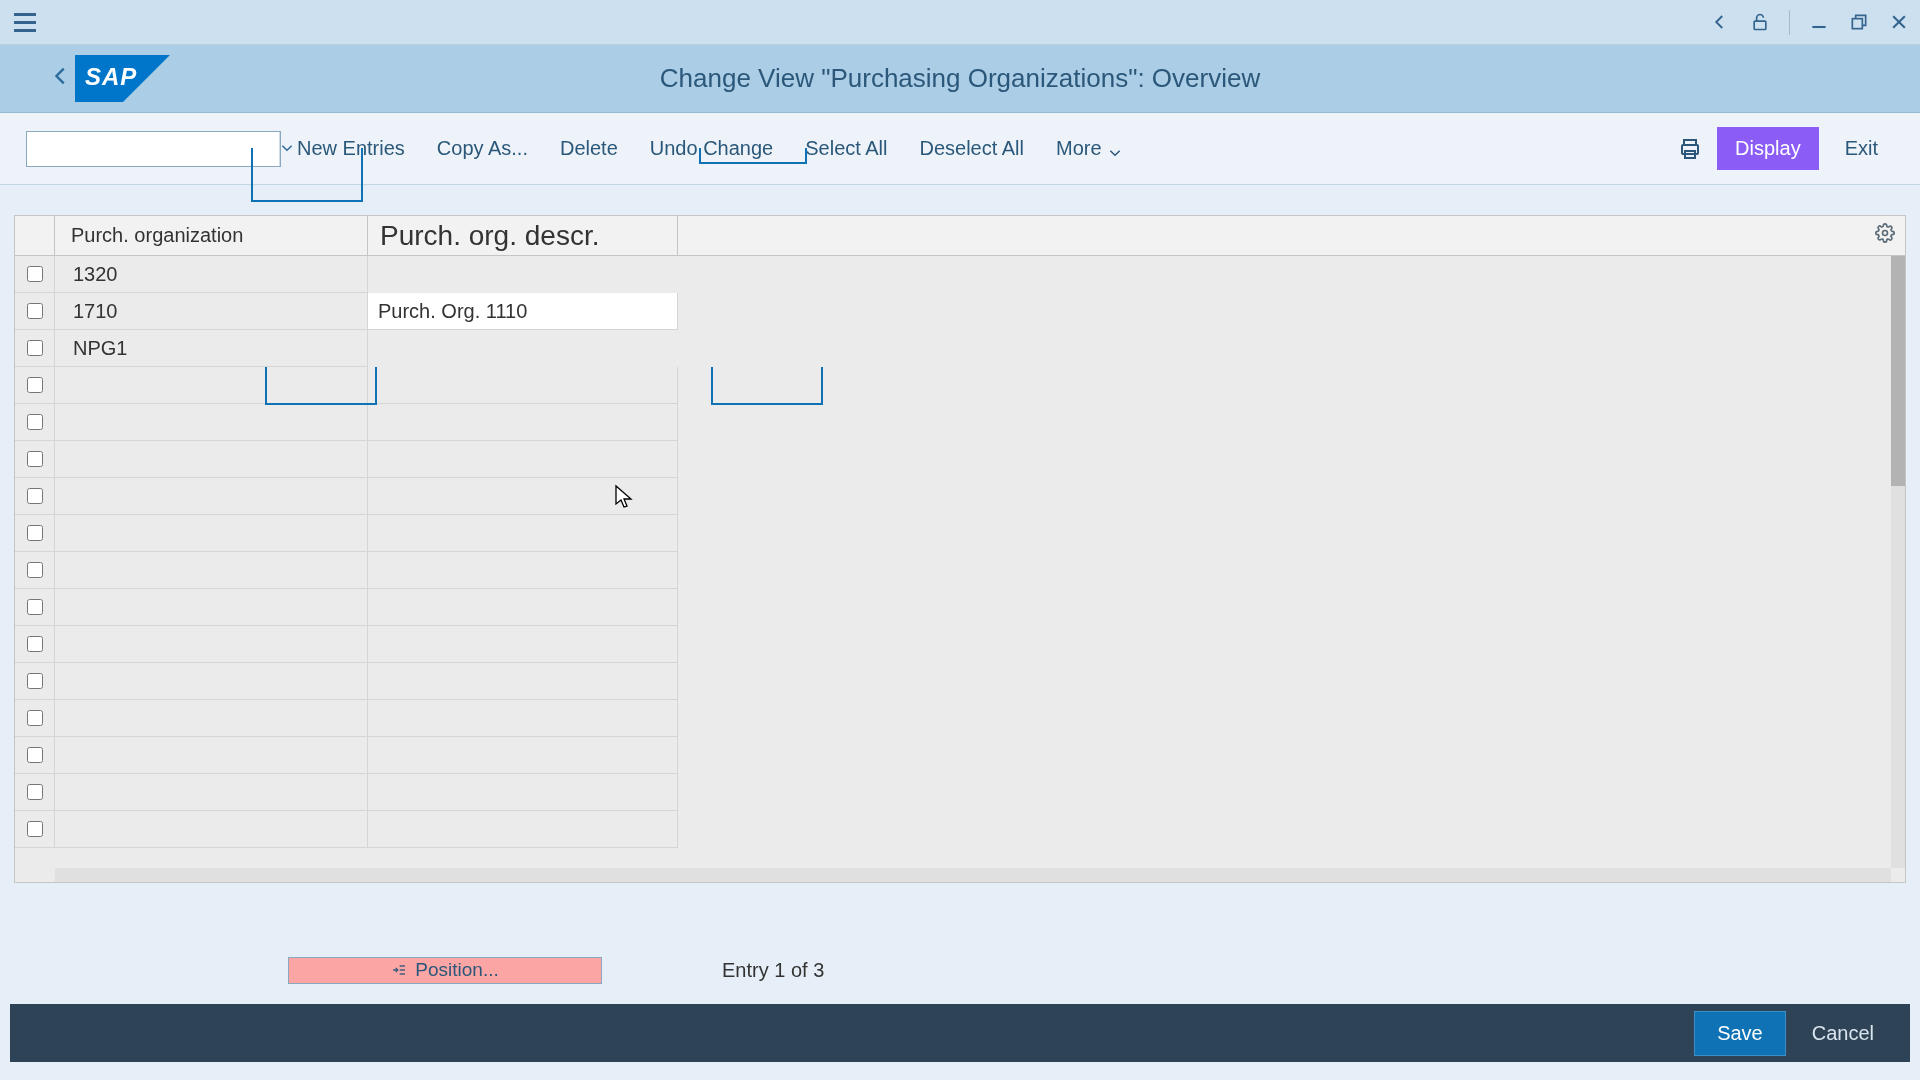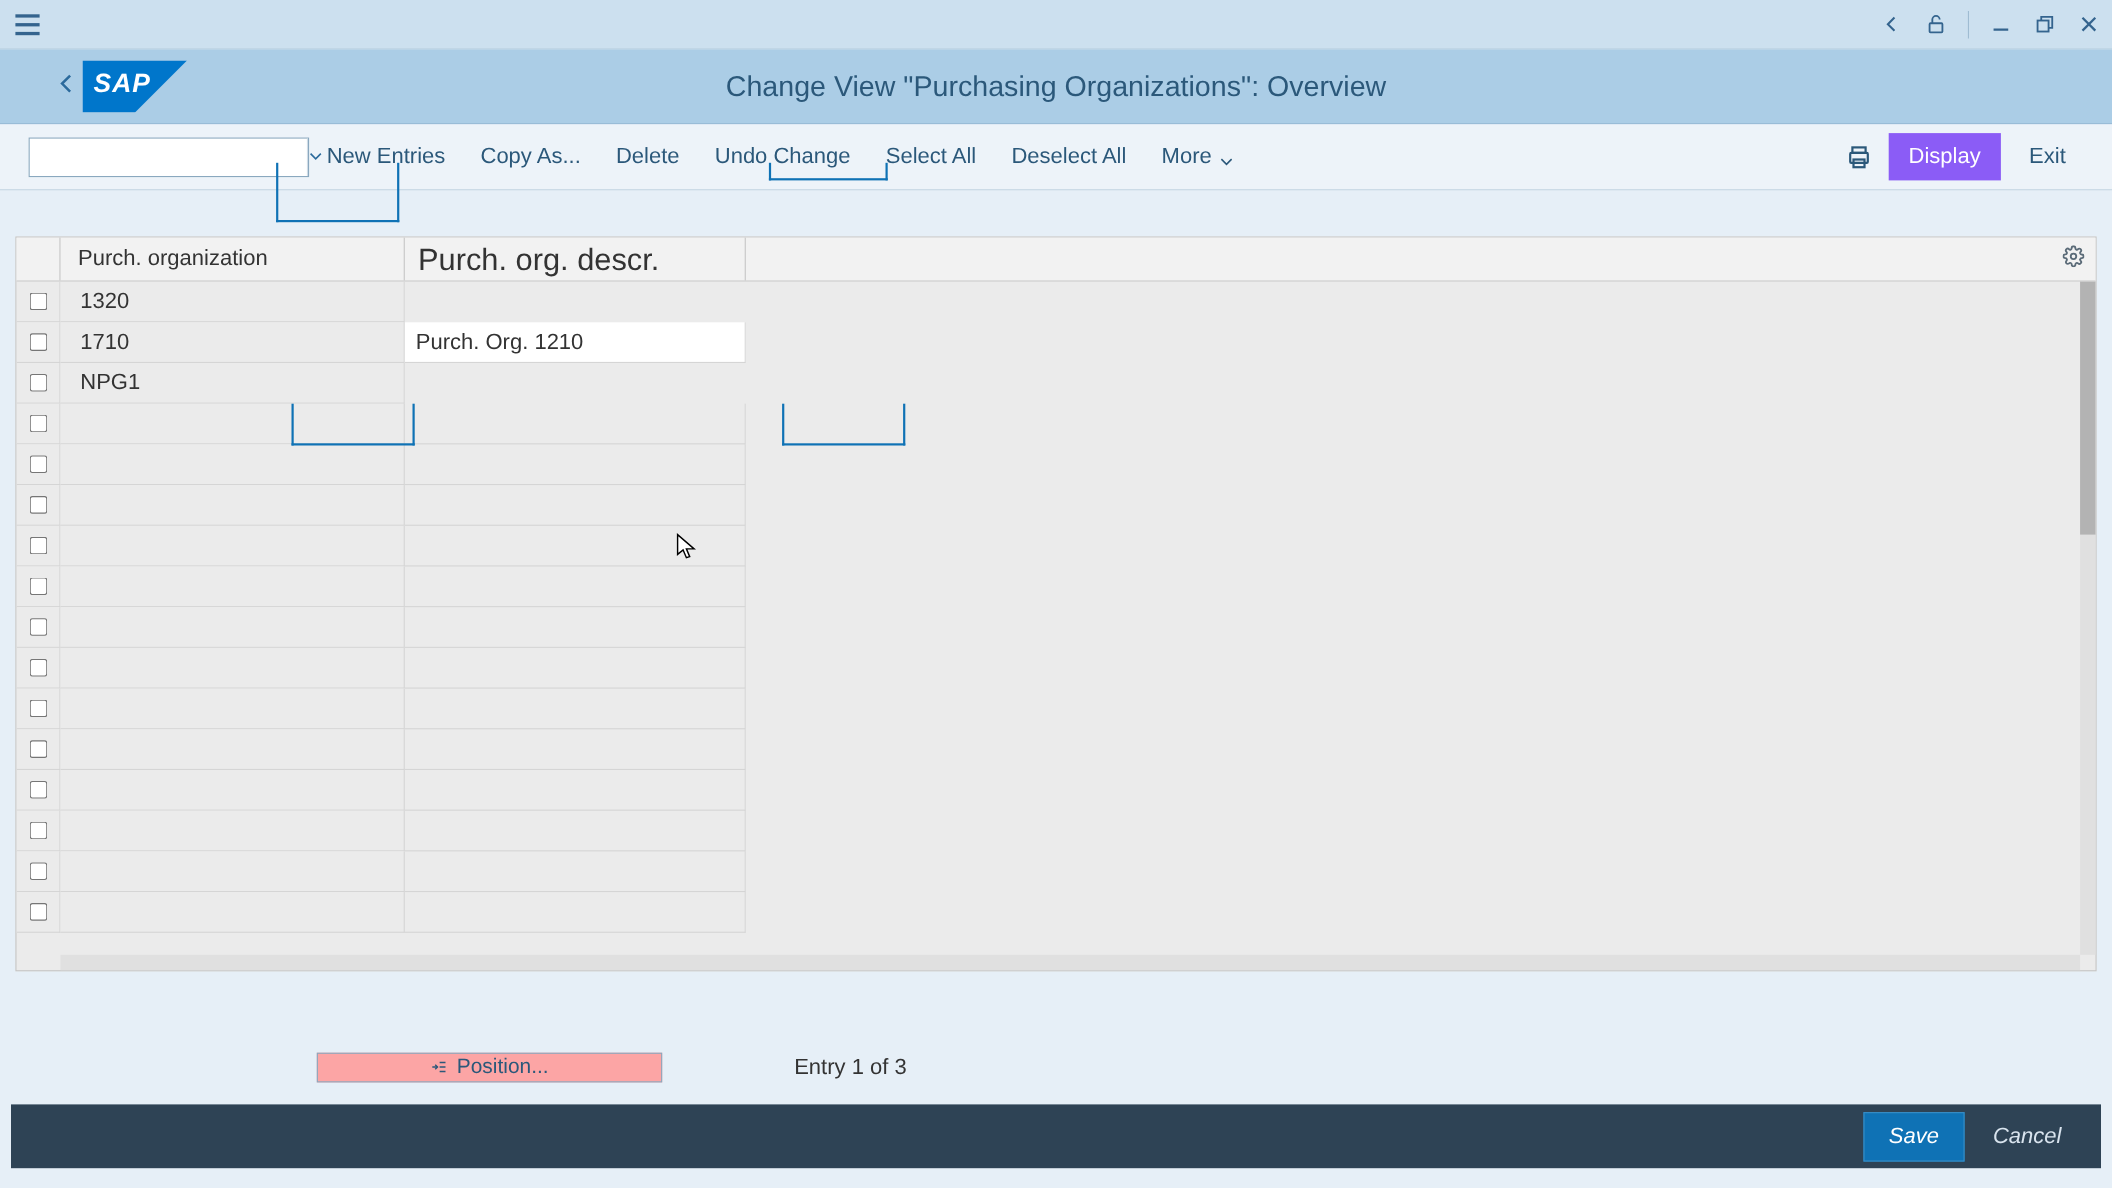--- a/index.html
+++ b/index.html
@@ -16,21 +16,21 @@
 
   
   .title-bar { height: 68px; background: #abcde6; display: flex; align-items: center; position: relative; border-bottom: 1px solid #94b9d4;}
   .back-btn { width: 50px; text-align: center; color:#2b6a9c; font-size: 26px; cursor:pointer; padding-left:50px; }
   .sap-logo { margin-left: 25px; width: 95px; height: 48px; position: relative; }
   .sap-logo-shape { position:absolute; inset:0; }
   .sap-logo-txt { position:absolute; left:10px; top:8px; font-size:24px; font-weight:bold; color:#fff; letter-spacing:1px; font-style:italic;}
   .title-text { position:absolute; left:50%; transform:translateX(-50%); font-size: 26px; color: #2b587a; }
 
   
-  .toolbar { height: 60px; background:#edf3f9; border-bottom:1px solid #c4d5e3; display:flex; align-items:center; padding: 18px 26px; gap: 0; position:relative;}
+  .toolbar { height: 72px; background:#edf3f9; border-bottom:1px solid #c4d5e3; display:flex; align-items:center; padding: 18px 26px; gap: 0; position:relative;}
   .tb-input-wrap { position:relative; width:255px; height:36px; background:#fff; border:1px solid #8aa8bf; display:flex; align-items:center;}
   .tb-input { flex:1; border:none; outline:none; font-size:18px; padding:0 10px; background:transparent;}
   .tb-dd { width:30px; text-align:center; color:#2b6a9c; font-size:18px; border-left:1px solid #d0dce6; cursor:pointer; line-height:34px;}
   .tb-btn { padding: 8px 16px; font-size: 20px; color:#2b587a; cursor:pointer; white-space:nowrap; }
   .tb-more { display:flex; align-items:flex-end; gap:6px;}
   .tb-spacer { flex:1; }
   .tb-icon { width:34px; height:34px; display:flex; align-items:center; justify-content:center; color:#2b587a; cursor:pointer; font-size:22px; }
   .tb-display { background:#8b5cf6; color:#fff; padding:10px 18px; font-size:20px; cursor:pointer; margin:0 10px;}
   .tb-exit { font-size:20px; color:#2b587a; padding:8px 16px; cursor:pointer;}
 
@@ -62,21 +62,21 @@
 
   
   .cell-focus { position:absolute; border:2px solid #0f72b5; border-top:none; pointer-events:none;}
 
   
   .bottom-strip { position:absolute; left:14px; right:14px; top:940px; height:60px; display:flex; align-items:center; }
   .pos-btn { margin-left:274px; width:314px; height:27px; border:1px solid #8aa8bf; background:#fca5a5; color:#2b587a; font-size:19px; display:flex; align-items:center; justify-content:center; gap:8px; cursor:pointer;}
   .entry-txt { margin-left:120px; font-size:20px; color:#333;}
 
   
-  .footer { position:absolute; left:10px; right:10px; bottom:18px; height:58px; background:#2e4355; display:flex; align-items:center; justify-content:flex-end; padding-right:18px; gap:8px;font-style:italic;}
+  .footer { position:absolute; left:10px; right:10px; bottom:18px; height:58px; background:#2e4355; display:flex; align-items:center; justify-content:flex-end; padding-right:18px; gap:8px;}
   .footer-save { background:#0f72b5; color:#fff; padding:10px 22px; font-size:20px; cursor:pointer; border:1px solid #3a8fc7;}
   .footer-cancel { color:#d9e4ee; font-size:20px; padding:10px 18px; cursor:pointer;}
 
   
   .cursor { position:absolute; left:614px; top:484px; pointer-events:none; z-index:999;}
 </style>
 </head>
 <body>
 
 <div class="window-bar">
@@ -190,21 +190,21 @@
           <input type="checkbox" style="">
         </div>
         <div class="tc1">1320</div>
         <div class="tc-rest"></div>
       </div>
       <div class="trow">
         <div class="tc-check">
           <input type="checkbox" style="">
         </div>
         <div class="tc1">1710</div>
-        <div class="tc2 filled">Purch. Org. 1210</div>
+        <div class="tc2 filled">Purch. Org. 1110</div>
         <div class="tc-rest"></div>
       </div>
       <div class="trow">
         <div class="tc-check">
           <input type="checkbox" style="">
         </div>
         <div class="tc1">NPG1</div>
         <div class="tc-rest"></div>
       </div>
       <div class="trow">

